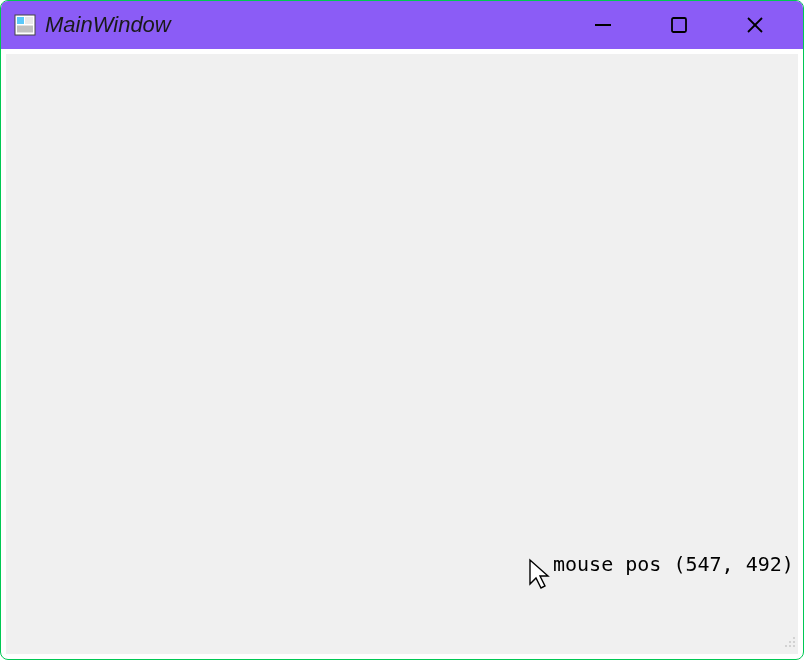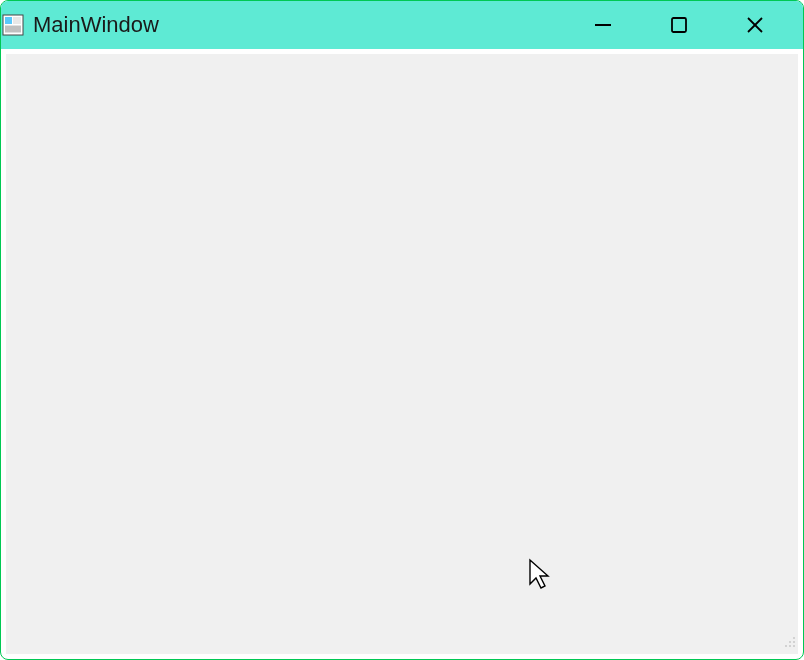--- a/index.html
+++ b/index.html
@@ -18,24 +18,25 @@
       width: 100%;
       height: 100%;
       border: 1px solid #00c853;
       border-radius: 8px;
       overflow: hidden;
       display: flex;
       flex-direction: column;
     }
     .titlebar {
       height: 48px;
-      background: #5eead4;
+      background: #8b5cf6;
       display: flex;
       align-items: center;
-      padding: 0 8px 0 0;
+      padding: 0 8px 0 12px;
+      font-style: italic;
     }
     .app-icon {
       width: 24px;
       height: 24px;
       margin-right: 8px;
       display: flex;
       align-items: center;
       justify-content: center;
     }
     .title {
@@ -121,20 +122,21 @@
         </svg>
       </div>
     </div>
   </div>
   <div class="client-area">
     <div class="mouse-cursor">
       <svg width="28" height="36" viewBox="0 0 28 36">
         <path d="M 2 2 L 2 26 L 8 20 L 13 30 L 17 28 L 12 18 L 20 18 Z" fill="#ffffff" stroke="#000000" stroke-width="1.4"></path>
       </svg>
     </div>
+    <div class="mouse-label">mouse pos (547, 492)</div>
     <div class="resize-grip">
       <svg width="16" height="16" viewBox="0 0 16 16">
         <circle cx="6" cy="14" r="1" fill="#c8c8c8"></circle>
         <circle cx="10" cy="14" r="1" fill="#c8c8c8"></circle>
         <circle cx="14" cy="14" r="1" fill="#c8c8c8"></circle>
         <circle cx="10" cy="10" r="1" fill="#c8c8c8"></circle>
         <circle cx="14" cy="10" r="1" fill="#c8c8c8"></circle>
         <circle cx="14" cy="6" r="1" fill="#c8c8c8"></circle>
       </svg>
     </div>

